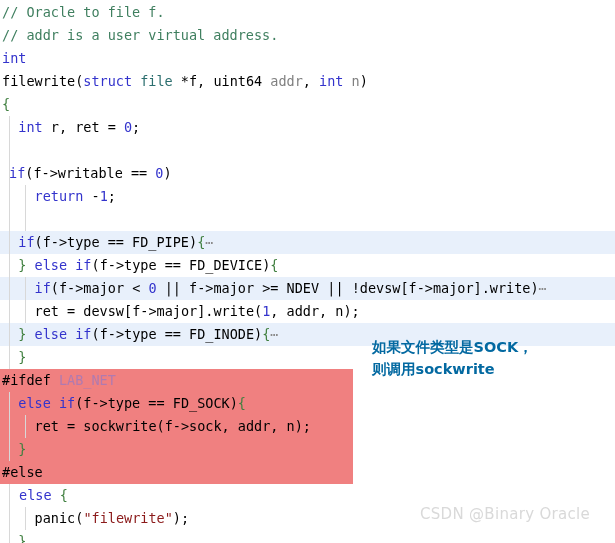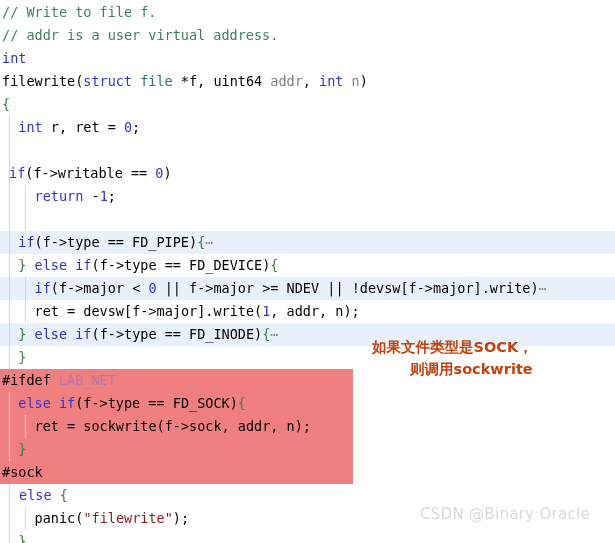--- a/index.html
+++ b/index.html
@@ -75,69 +75,68 @@
   .t-macroid { color: #b07ab0; }
   .t-fold    { color: #8a8a8a; }
   .t-punc    { color: #000000; }
   .t-brace   { color: #3f7f3f; }
 
   
   #annotation {
     position: absolute;
     left: 372px;
     top: 336px;
-    color: #c2410c;
+    color: #0369a1;
     font-family: "DejaVu Sans", "Liberation Sans", sans-serif;
     font-weight: bold;
     font-size: 14.5px;
     line-height: 22px;
     z-index: 5;
     white-space: pre-line;
-    text-align: right;
   }
 
   
   #watermark {
     position: absolute;
     left: 420px;
     top: 505px;
     color: #d9d9d9;
     font-family: "DejaVu Sans", "Liberation Sans", sans-serif;
     font-size: 15px;
     letter-spacing: 0.3px;
     z-index: 5;
   }
 </style>
 </head>
 <body>
 
 <div id="editor">
   <div id="pink-block" style="top: 369px; height: 115px; background: rgb(240, 128, 128);"></div>
   <div id="code-lines" style="position: absolute; left: 0px; top: 1px; width: 615px;">
-      <div class="code-line"><span class="ltext" style="padding-left: 2px;"><span class="t-comment">// Write to file f.</span></span></div>
+      <div class="code-line"><span class="ltext" style="padding-left: 2px;"><span class="t-comment">// Oracle to file f.</span></span></div>
       <div class="code-line"><span class="ltext" style="padding-left: 2px;"><span class="t-comment">// addr is a user virtual address.</span></span></div>
       <div class="code-line"><span class="ltext" style="padding-left: 2px;"><span class="t-kw">int</span></span></div>
       <div class="code-line"><span class="ltext" style="padding-left: 2px;"><span class="t-plain">filewrite</span><span class="t-punc">(</span><span class="t-kw">struct</span><span class="t-plain"> </span><span class="t-type">file</span><span class="t-plain"> *f, </span><span class="t-plain">uint64</span><span class="t-plain"> </span><span class="t-param">addr</span><span class="t-plain">, </span><span class="t-kw">int</span><span class="t-plain"> </span><span class="t-param">n</span><span class="t-punc">)</span></span></div>
       <div class="code-line"><span class="ltext" style="padding-left: 2px;"><span class="t-brace">{</span></span></div>
       <div class="code-line"><div class="guide" style="left: 9px;"></div><span class="ltext" style="padding-left: 18.3px;"><span class="t-kw">int</span><span class="t-plain"> r, ret = </span><span class="t-num">0</span><span class="t-plain">;</span></span></div>
       <div class="code-line"><div class="guide" style="left: 9px;"></div><span class="ltext" style="padding-left: 18.3px;"></span></div>
       <div class="code-line"><div class="guide" style="left: 9px;"></div><span class="ltext" style="padding-left: 9px;"><span class="t-kw">if</span><span class="t-plain">(f-&gt;writable == </span><span class="t-num">0</span><span class="t-plain">)</span></span></div>
       <div class="code-line"><div class="guide" style="left: 9px;"></div><div class="guide" style="left: 25.3px;"></div><span class="ltext" style="padding-left: 34.6px;"><span class="t-kw">return</span><span class="t-plain"> -</span><span class="t-num">1</span><span class="t-plain">;</span></span></div>
       <div class="code-line"><div class="guide" style="left: 9px;"></div><div class="guide" style="left: 25.3px;"></div><span class="ltext" style="padding-left: 18.3px;"></span></div>
       <div class="code-line hl-blue"><div class="guide" style="left: 9px;"></div><span class="ltext" style="padding-left: 18.3px;"><span class="t-kw">if</span><span class="t-plain">(f-&gt;type == FD_PIPE)</span><span class="t-brace">{</span><span class="t-fold">⋯</span></span></div>
       <div class="code-line"><div class="guide" style="left: 9px;"></div><span class="ltext" style="padding-left: 18.3px;"><span class="t-brace">}</span><span class="t-plain"> </span><span class="t-kw">else</span><span class="t-plain"> </span><span class="t-kw">if</span><span class="t-plain">(f-&gt;type == FD_DEVICE)</span><span class="t-brace">{</span></span></div>
       <div class="code-line hl-blue"><div class="guide" style="left: 9px;"></div><div class="guide" style="left: 25.3px;"></div><span class="ltext" style="padding-left: 34.6px;"><span class="t-kw">if</span><span class="t-plain">(f-&gt;major &lt; </span><span class="t-num">0</span><span class="t-plain"> </span><span class="t-plain">||</span><span class="t-plain"> f-&gt;major &gt;= NDEV </span><span class="t-plain">||</span><span class="t-plain"> !devsw[f-&gt;major].write)</span><span class="t-fold">⋯</span></span></div>
       <div class="code-line"><div class="guide" style="left: 9px;"></div><div class="guide" style="left: 25.3px;"></div><span class="ltext" style="padding-left: 34.6px;"><span class="t-plain">ret = devsw[f-&gt;major].write(</span><span class="t-num">1</span><span class="t-plain">, </span><span class="t-plain">addr</span><span class="t-plain">, n);</span></span></div>
       <div class="code-line hl-blue"><div class="guide" style="left: 9px;"></div><span class="ltext" style="padding-left: 18.3px;"><span class="t-brace">}</span><span class="t-plain"> </span><span class="t-kw">else</span><span class="t-plain"> </span><span class="t-kw">if</span><span class="t-plain">(f-&gt;type == FD_INODE)</span><span class="t-brace">{</span><span class="t-fold">⋯</span></span></div>
       <div class="code-line"><div class="guide" style="left: 9px;"></div><span class="ltext" style="padding-left: 18.3px;"><span class="t-brace">}</span></span></div>
       <div class="code-line"><span class="ltext" style="padding-left: 2px;"><span class="t-macro">#ifdef</span><span class="t-plain"> </span><span class="t-macroid">LAB_NET</span></span></div>
       <div class="code-line"><div class="guide" style="left: 9px;"></div><span class="ltext" style="padding-left: 18.3px;"><span class="t-kw">else</span><span class="t-plain"> </span><span class="t-kw">if</span><span class="t-plain">(f-&gt;type == FD_SOCK)</span><span class="t-brace">{</span></span></div>
       <div class="code-line"><div class="guide" style="left: 9px;"></div><div class="guide" style="left: 25.3px;"></div><span class="ltext" style="padding-left: 34.6px;"><span class="t-plain">ret = sockwrite(f-&gt;sock, addr, n);</span></span></div>
       <div class="code-line"><div class="guide" style="left: 9px;"></div><span class="ltext" style="padding-left: 18.3px;"><span class="t-brace">}</span></span></div>
-      <div class="code-line"><span class="ltext" style="padding-left: 2px;"><span class="t-macro">#sock</span></span></div>
+      <div class="code-line"><span class="ltext" style="padding-left: 2px;"><span class="t-macro">#else</span></span></div>
       <div class="code-line"><div class="guide" style="left: 9px;"></div><span class="ltext" style="padding-left: 19px;"><span class="t-kw">else</span><span class="t-plain"> </span><span class="t-brace">{</span></span></div>
       <div class="code-line"><div class="guide" style="left: 9px;"></div><div class="guide" style="left: 25.3px;"></div><span class="ltext" style="padding-left: 34.6px;"><span class="t-plain">panic(</span><span class="t-str">"filewrite"</span><span class="t-plain">);</span></span></div>
       <div class="code-line"><div class="guide" style="left: 9px;"></div><span class="ltext" style="padding-left: 18.3px;"><span class="t-brace">}</span></span></div>
     </div>
   <div id="annotation">如果文件类型是SOCK，
 则调用sockwrite</div>
   <div id="watermark">CSDN @Binary Oracle</div>
 </div>
 
 </body></html>

